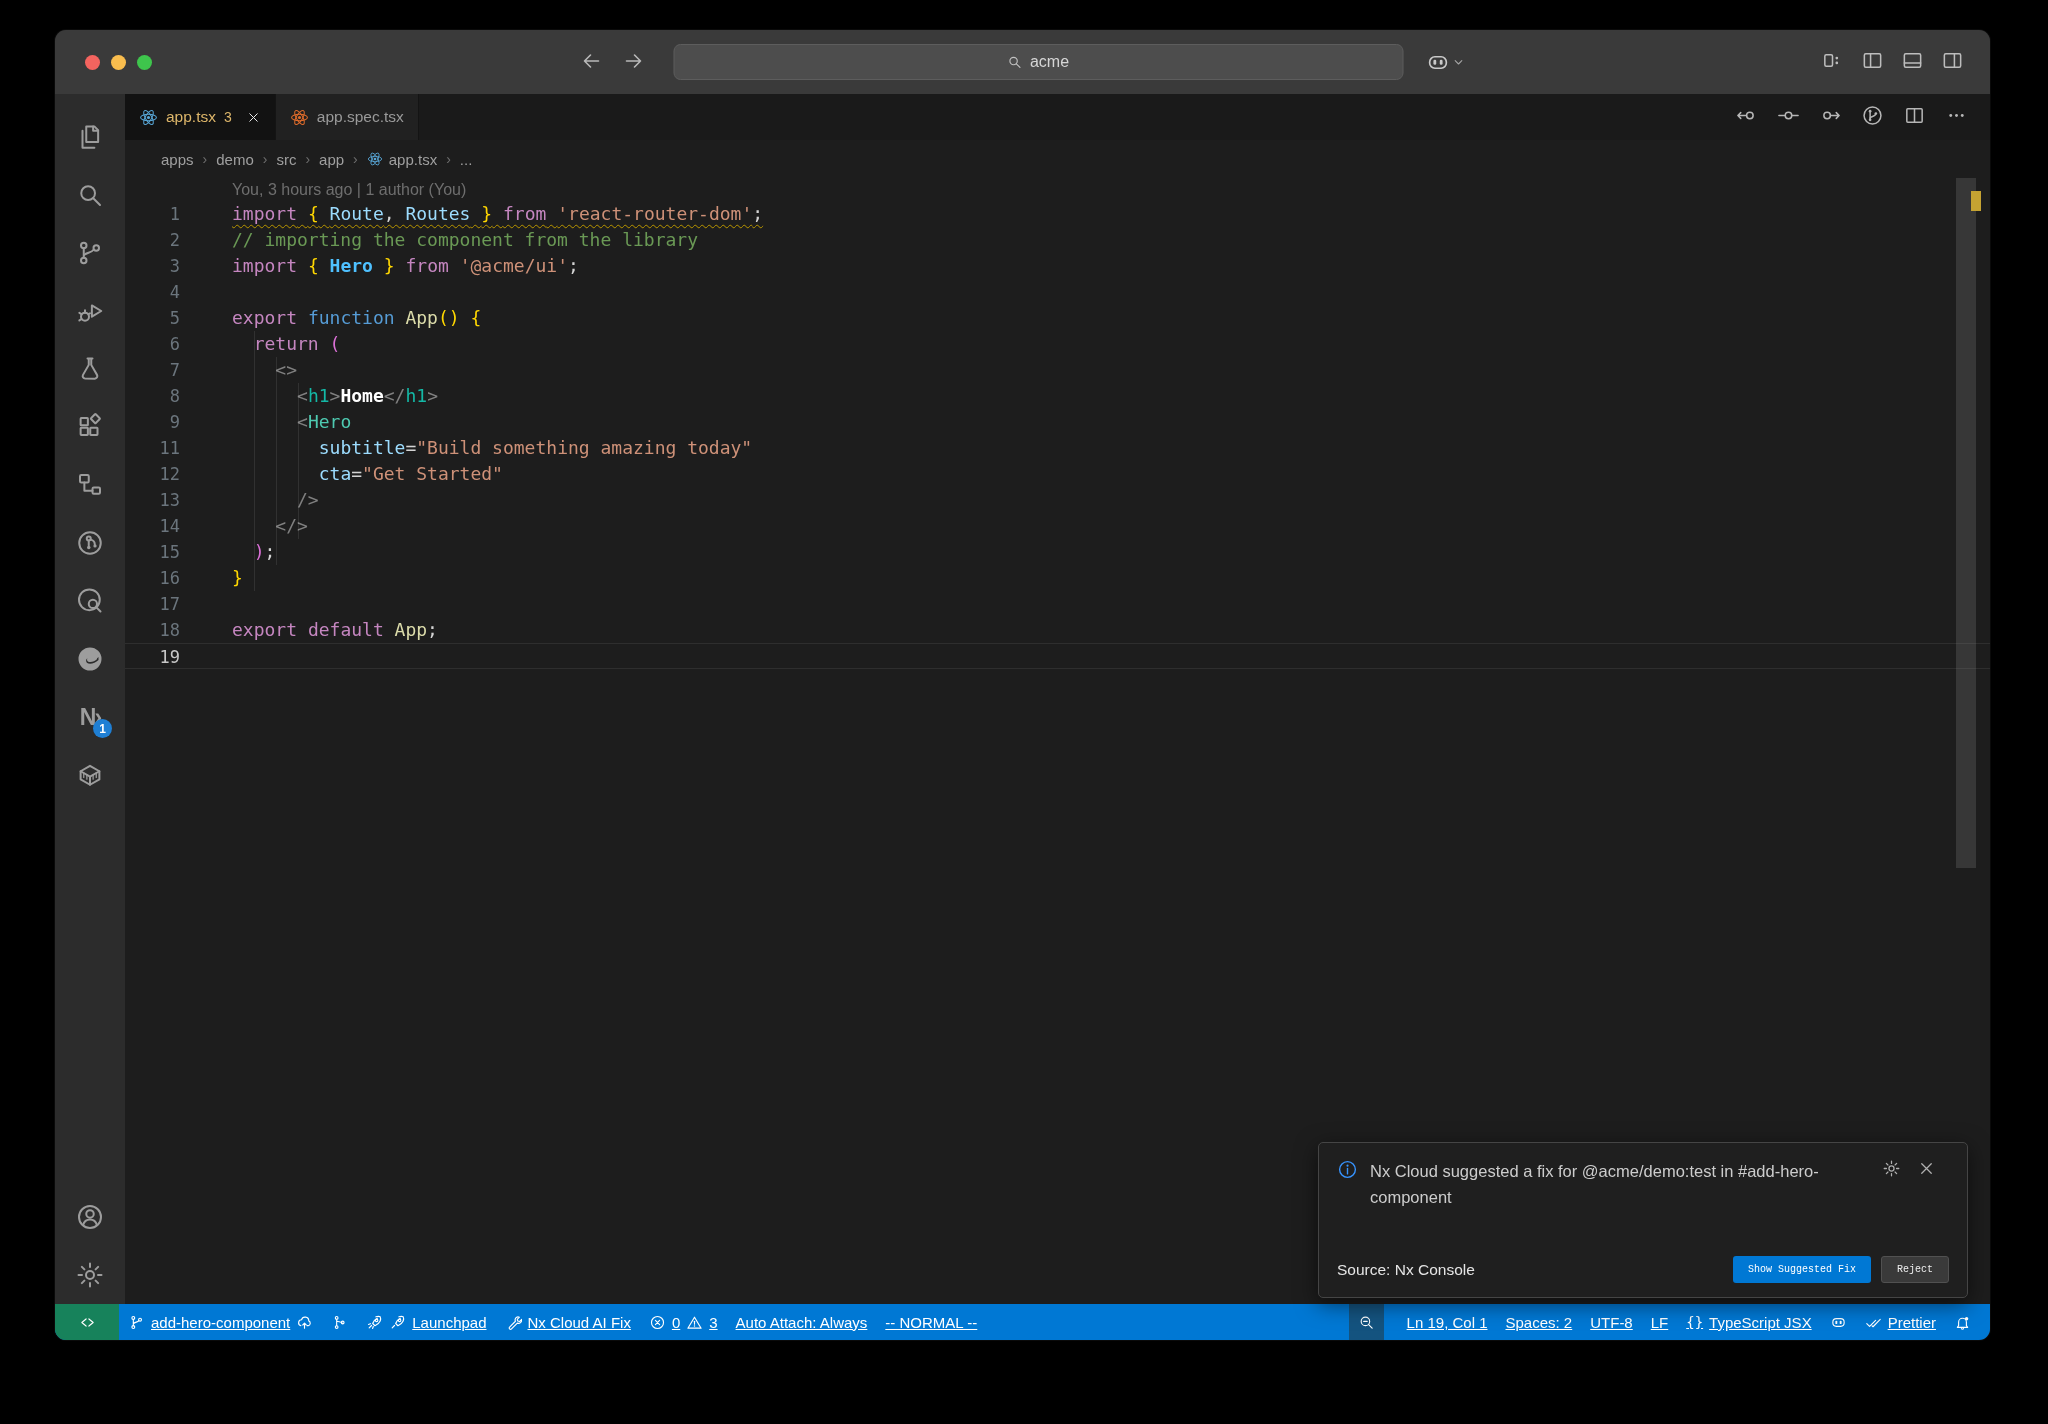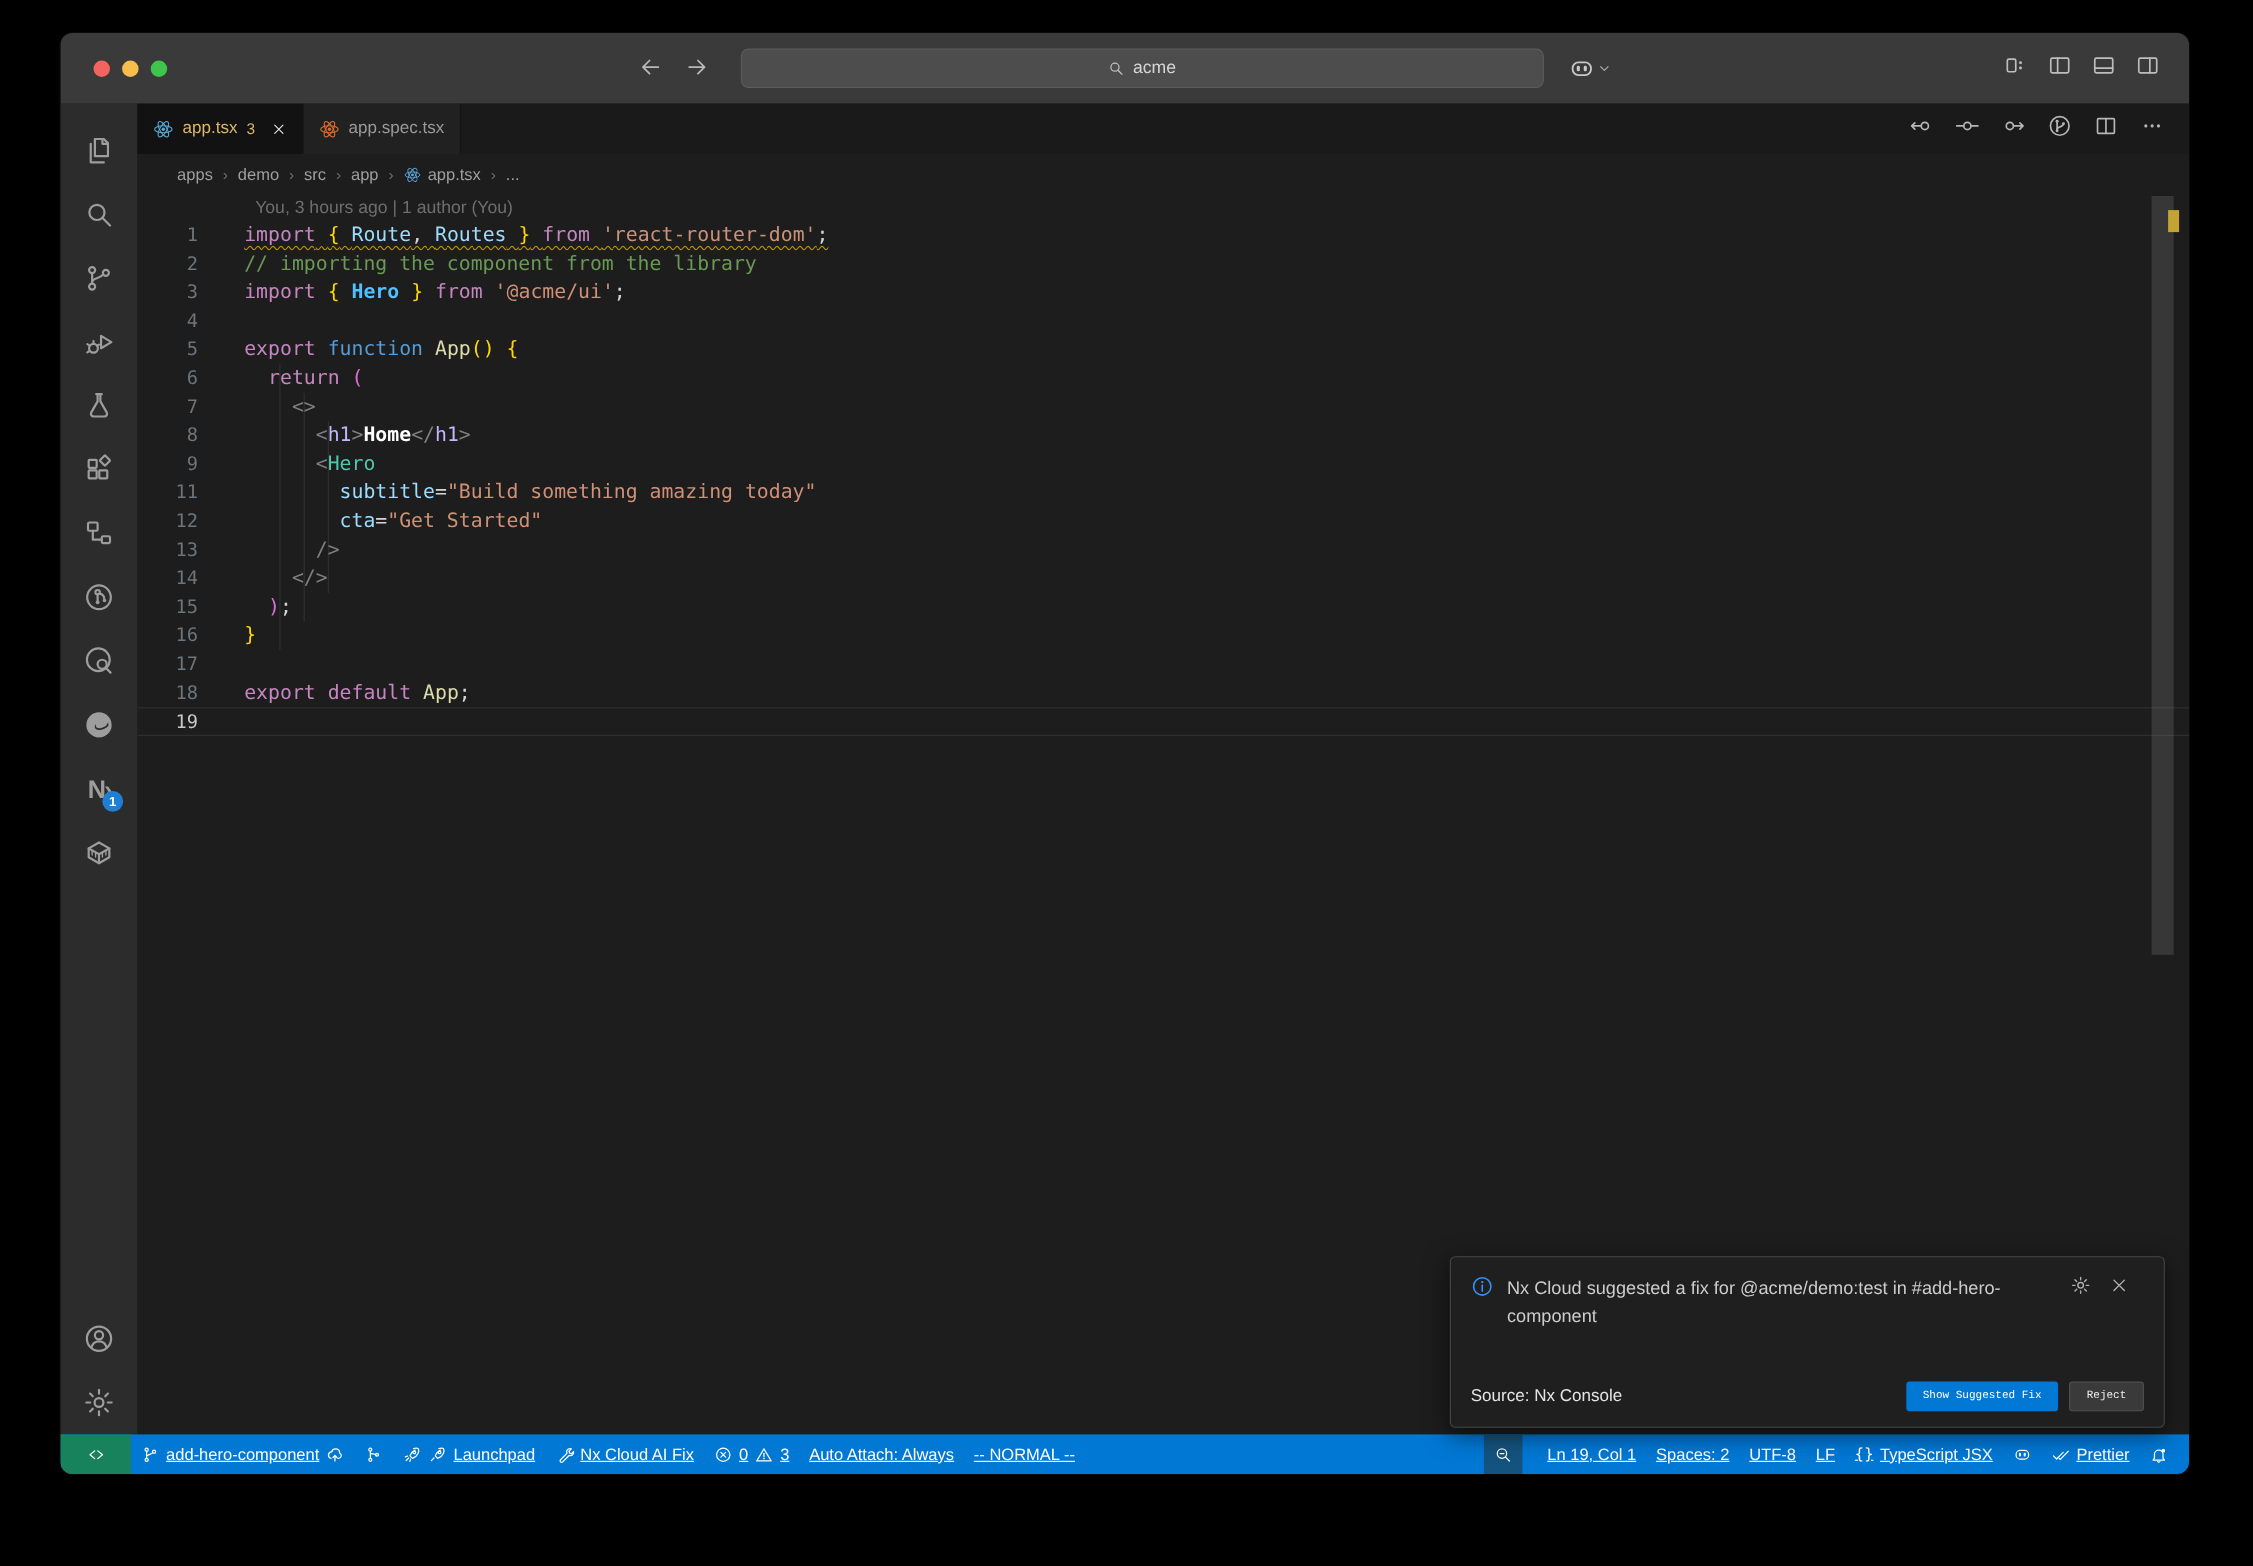--- a/index.html
+++ b/index.html
@@ -70,26 +70,26 @@
   .editor { position:relative; flex:1; overflow:hidden;
     font-family:"DejaVu Sans Mono", monospace; font-size:18px; }
   .blame-row { height:23px; line-height:23px; padding-left:107px; color:#6e6e6e;
     font-size:16px; font-family:"Liberation Sans", sans-serif; }
   .line { display:flex; height:26px; line-height:26px; white-space:pre; }
   .line .ln { width:77px; text-align:right; padding-right:22px; color:#6b757d; font-size:17px;
     flex:0 0 auto; }
   .line.active-line { border-top:1px solid rgba(255,255,255,0.08);
     border-bottom:1px solid rgba(255,255,255,0.08); }
   .line.active-line .ln { color:#c8c8c8; }
-  .code { margin-left:20px; }
+  .code { margin-left:30px; }
   .squiggle { text-decoration:underline wavy #b89500 1px; text-underline-offset:4px; }
   .c-kw{color:#C586C0;} .c-kw2{color:#569CD6;} .c-fn{color:#DCDCAA;}
   .c-var{color:#9CDCFE;} .c-varb{color:#4FC1FF;font-weight:bold;} .c-type{color:#4EC9B0;}
   .c-str{color:#CE9178;} .c-com{color:#6A9955;} .c-b1{color:#FFD700;} .c-b2{color:#DA70D6;}
-  .c-tagp{color:#808080;} .c-tag{color:#c4b5fd;} .c-txt{color:#ffffff;font-weight:bold;}
+  .c-tagp{color:#808080;} .c-tag{color:#14b8a6;} .c-txt{color:#ffffff;font-weight:bold;}
   .c-pl{color:#d4d4d4;}
   .guide { position:absolute; width:1px; background:rgba(255,255,255,0.09); }
   .scroll-thumb { position:absolute; right:14px; top:0; width:20px; height:690px;
     background:rgba(125,125,125,0.28); }
   .overview-warn { position:absolute; right:9px; top:13px; width:10px; height:20px;
     background:#c5a332; }
 
   
   .toast { position:absolute; left:1263px; top:1112px; width:650px; height:156px;
     background:#1f1f1f; border:1px solid #454545; border-radius:5px;

